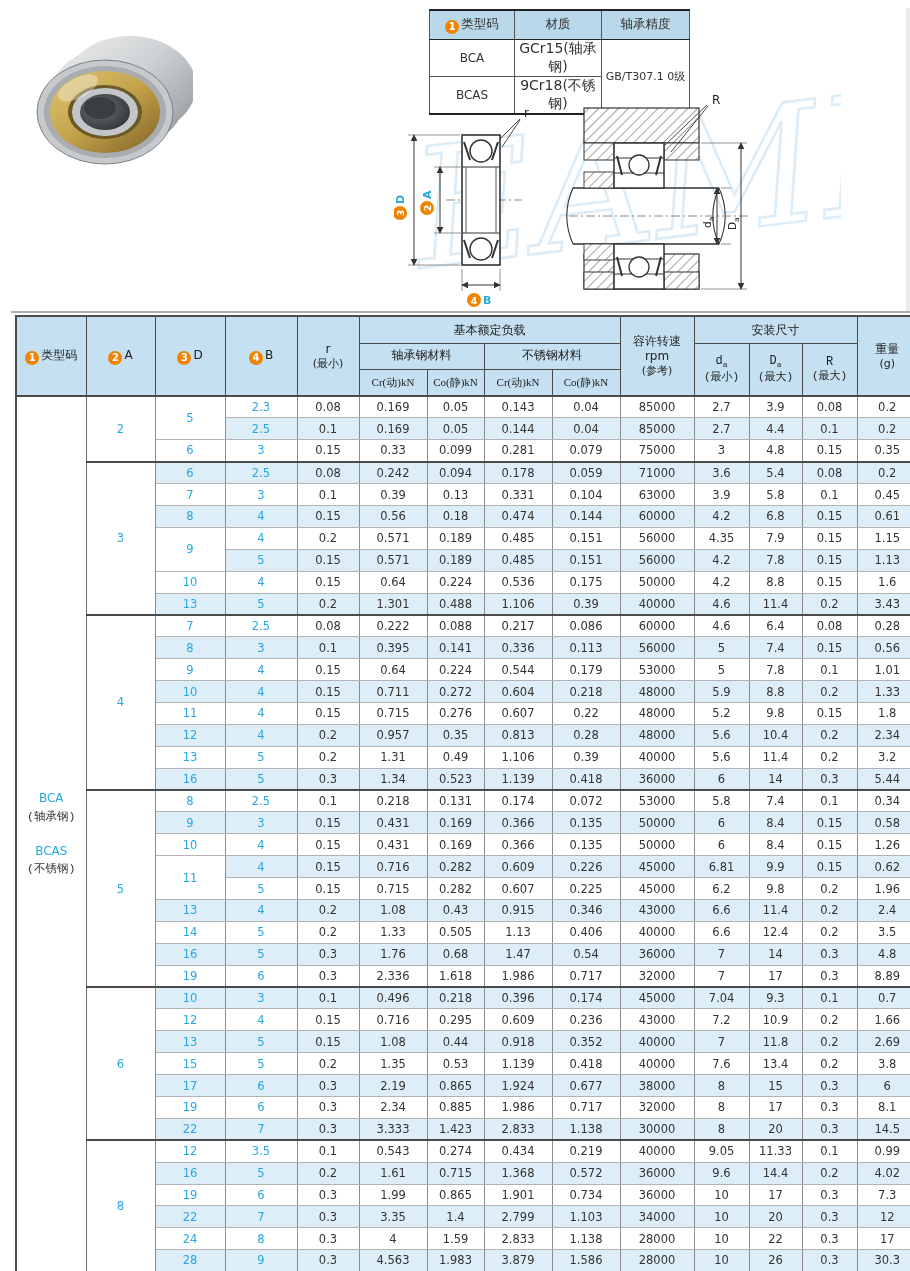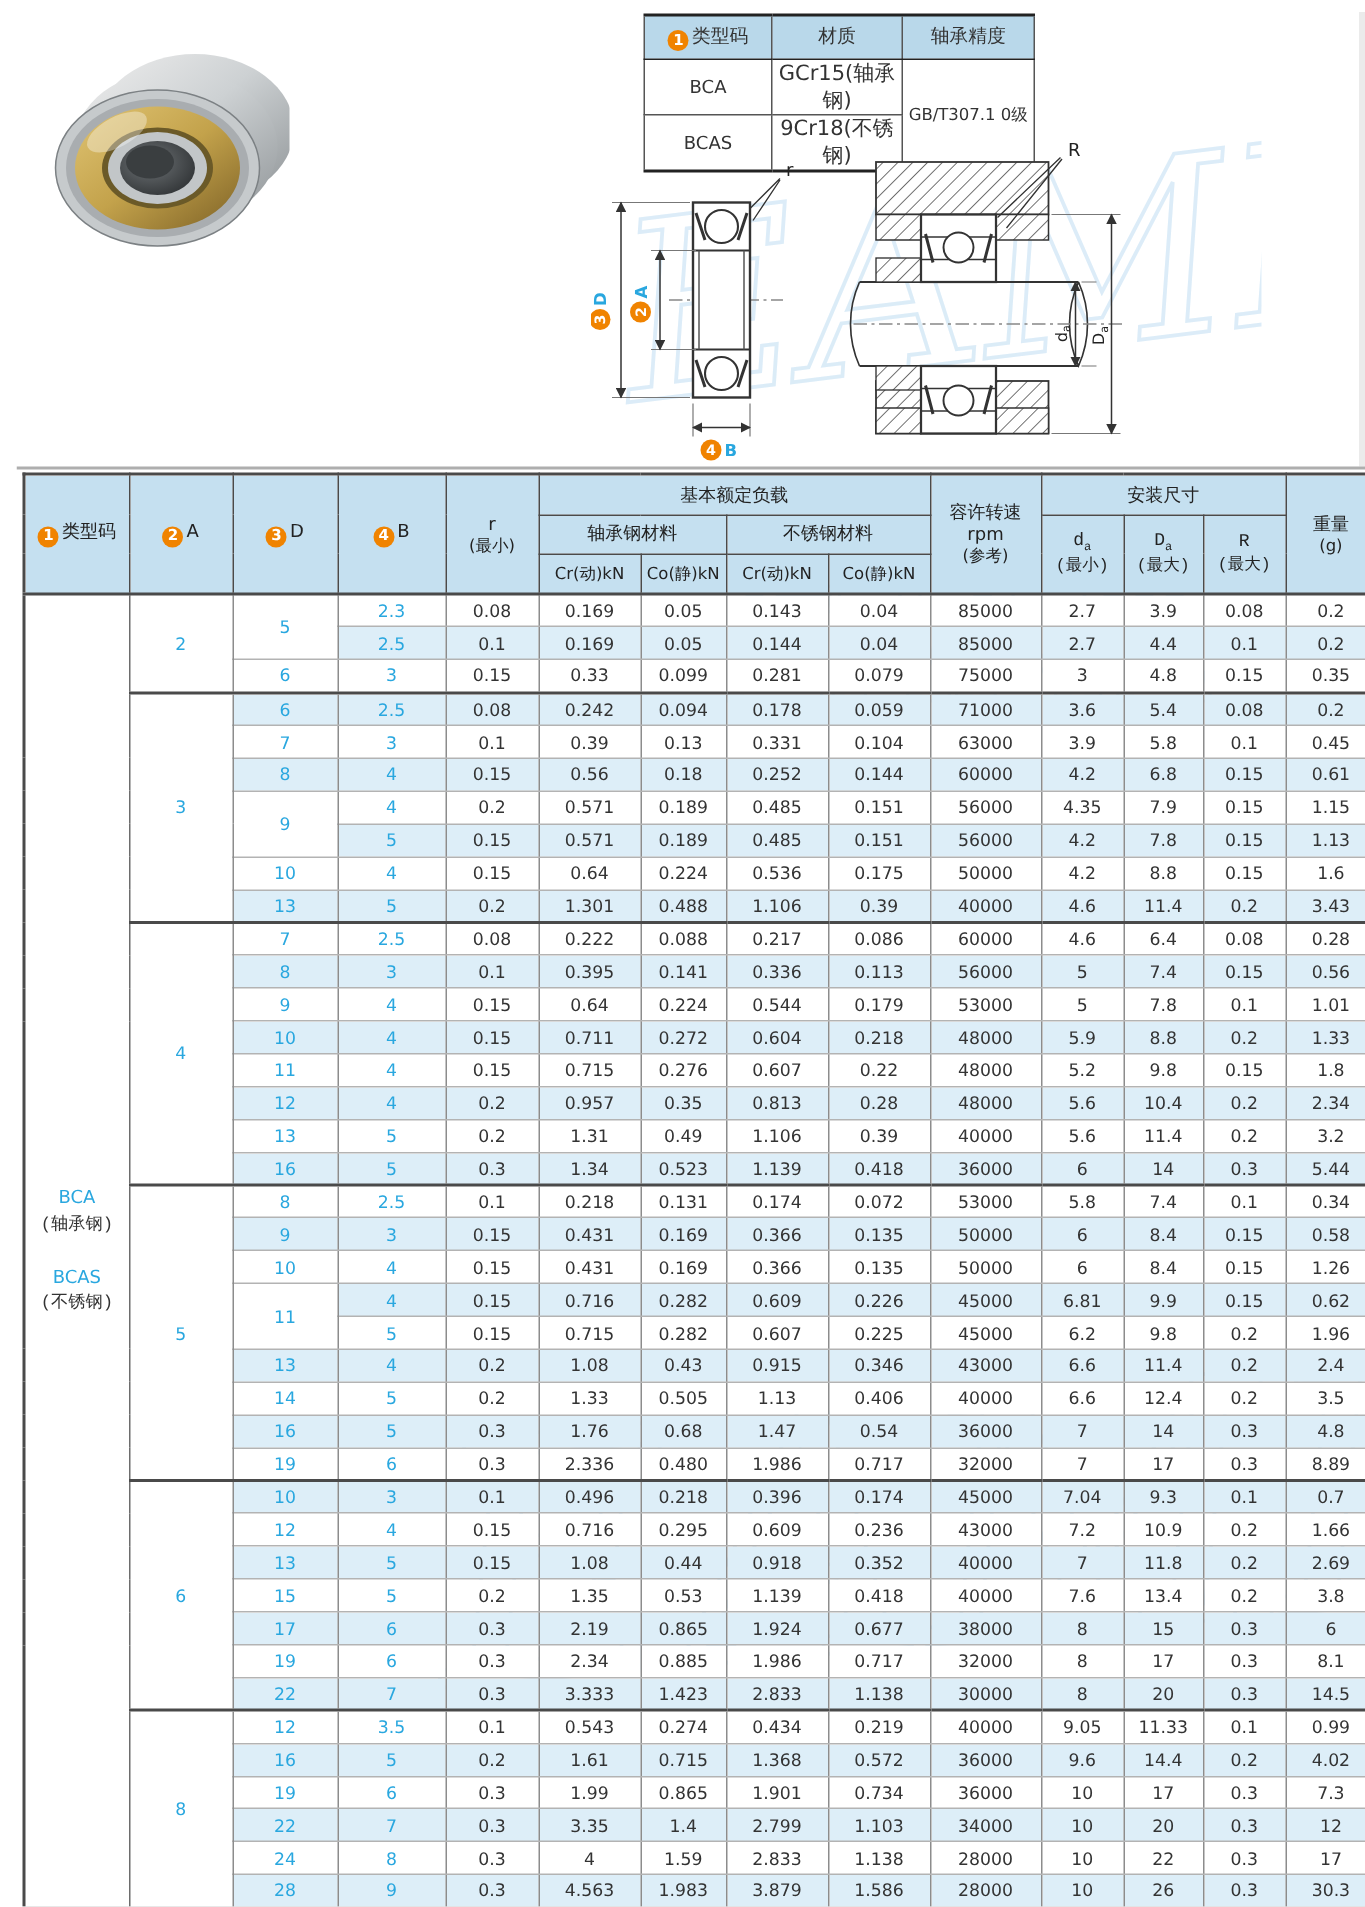--- a/index.html
+++ b/index.html
@@ -27,21 +27,21 @@
   .wm { position:absolute; pointer-events:none; }
 
   
   .spec-table { position:absolute; left:4px; top:315px; width:902px; border-collapse:collapse; table-layout:fixed; }
   .spec-table th, .spec-table td { text-align:center; vertical-align:middle; overflow:hidden; }
   .spec-table { border:2px solid #4a4a4a; }
   .spec-table thead th { background:#c5e0f0; border:1px solid #4a4a4a; font-weight:normal; color:#222;
                          font-size:12px; line-height:1.2; padding:0; }
   .spec-table thead tr:nth-child(1) th { height:27px; }
   .spec-table thead tr:nth-child(2) th { height:26px;font-family:Liberation Mono, monospace; }
-  .spec-table thead tr:nth-child(3) th { height:27px; font-size:11px; }
+  .spec-table thead tr:nth-child(3) th { height:27px; font-size:11px;font-family:Liberation Serif, serif; }
   .spec-table thead { border-bottom:2px solid #4a4a4a; }
   .spec-table thead .small-note { font-size:11px; }
   .spec-table sub { font-size:8px; }
 
   .spec-table tbody tr { height:21.9px; }
   .spec-table tbody td { border-left:1px solid #8c8c8c; border-right:1px solid #8c8c8c;
                          border-bottom:1px solid #b3b3b3; font-size:11.5px; color:#333; background:#fff; }
   .spec-table tbody tr.alt td { background:#ddeef8; }
   .spec-table tbody td.blue { color:#29a7df; }
   .spec-table tbody td.merged, .spec-table tbody td.typecell { background:#fff !important; }
@@ -387,21 +387,21 @@
           <td>5.8</td>
           <td>0.1</td>
           <td>0.45</td>
         </tr>
         <tr class="alt">
           <td rowspan="1" class="blue">8</td>
           <td class="blue">4</td>
           <td>0.15</td>
           <td>0.56</td>
           <td>0.18</td>
-          <td>0.252</td>
+          <td>0.474</td>
           <td>0.144</td>
           <td>60000</td>
           <td>4.2</td>
           <td>6.8</td>
           <td>0.15</td>
           <td>0.61</td>
         </tr>
         <tr>
           <td rowspan="2" class="blue merged">9</td>
           <td class="blue">4</td>
@@ -680,21 +680,21 @@
           <td>7</td>
           <td>14</td>
           <td>0.3</td>
           <td>4.8</td>
         </tr>
         <tr>
           <td rowspan="1" class="blue">19</td>
           <td class="blue">6</td>
           <td>0.3</td>
           <td>2.336</td>
-          <td>0.480</td>
+          <td>1.618</td>
           <td>1.986</td>
           <td>0.717</td>
           <td>32000</td>
           <td>7</td>
           <td>17</td>
           <td>0.3</td>
           <td>8.89</td>
         </tr>
         <tr class="alt group-start">
           <td rowspan="7" class="blue merged">6</td>

